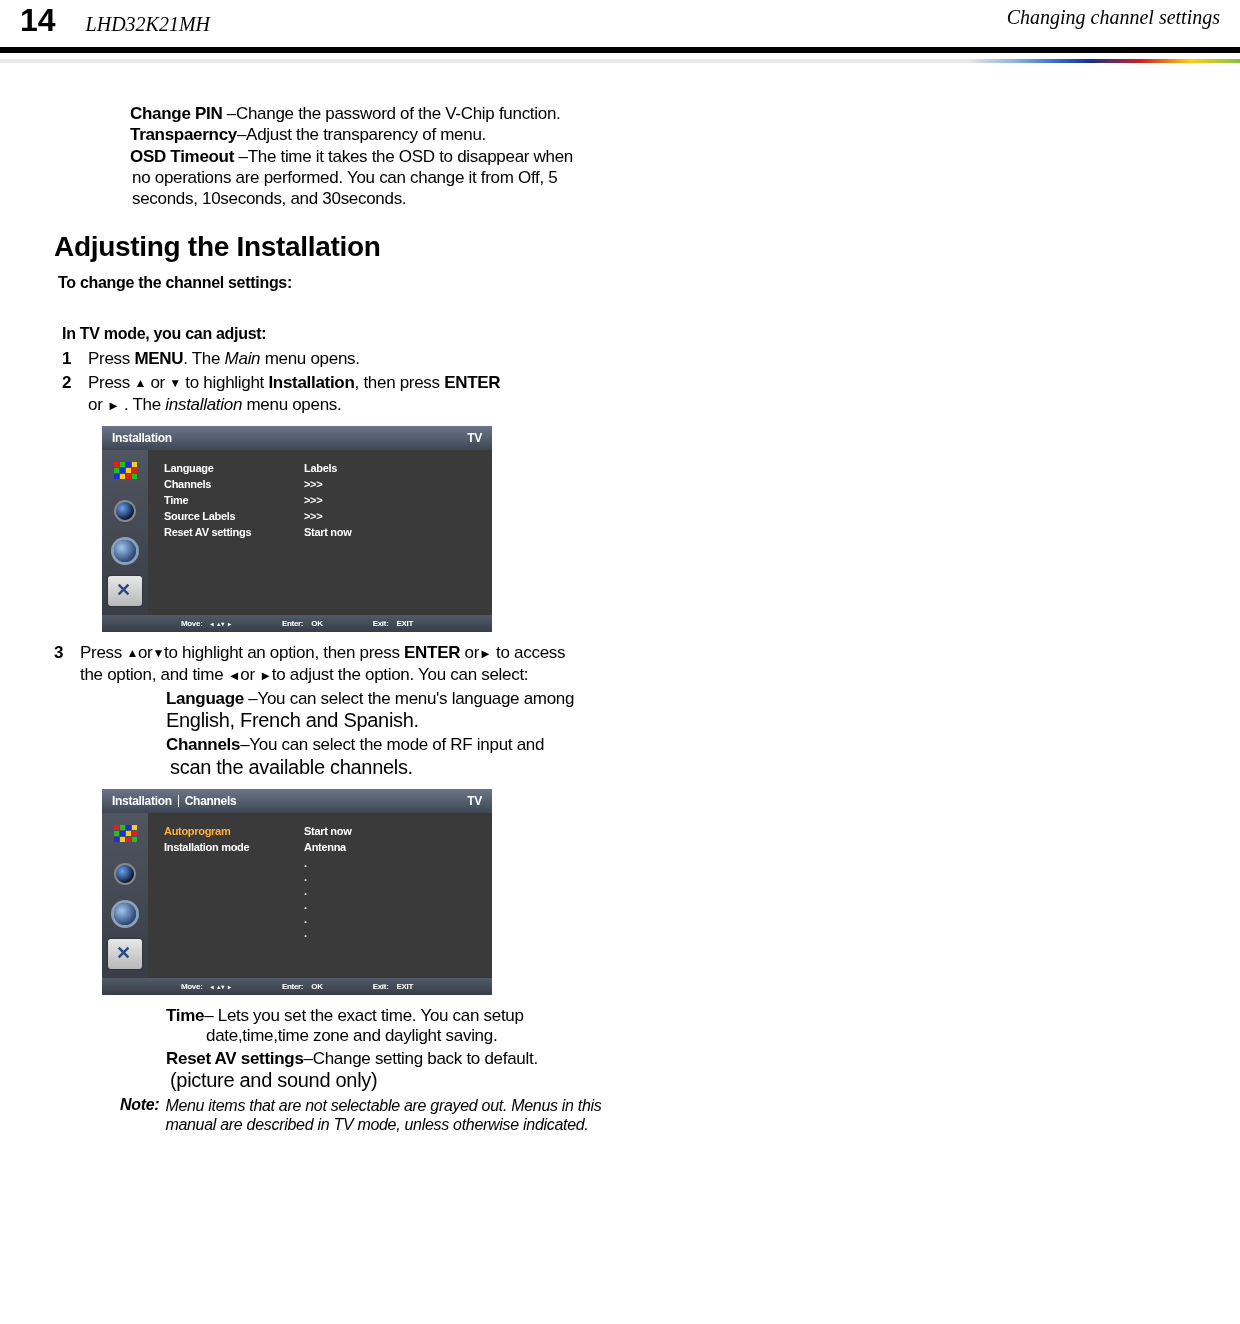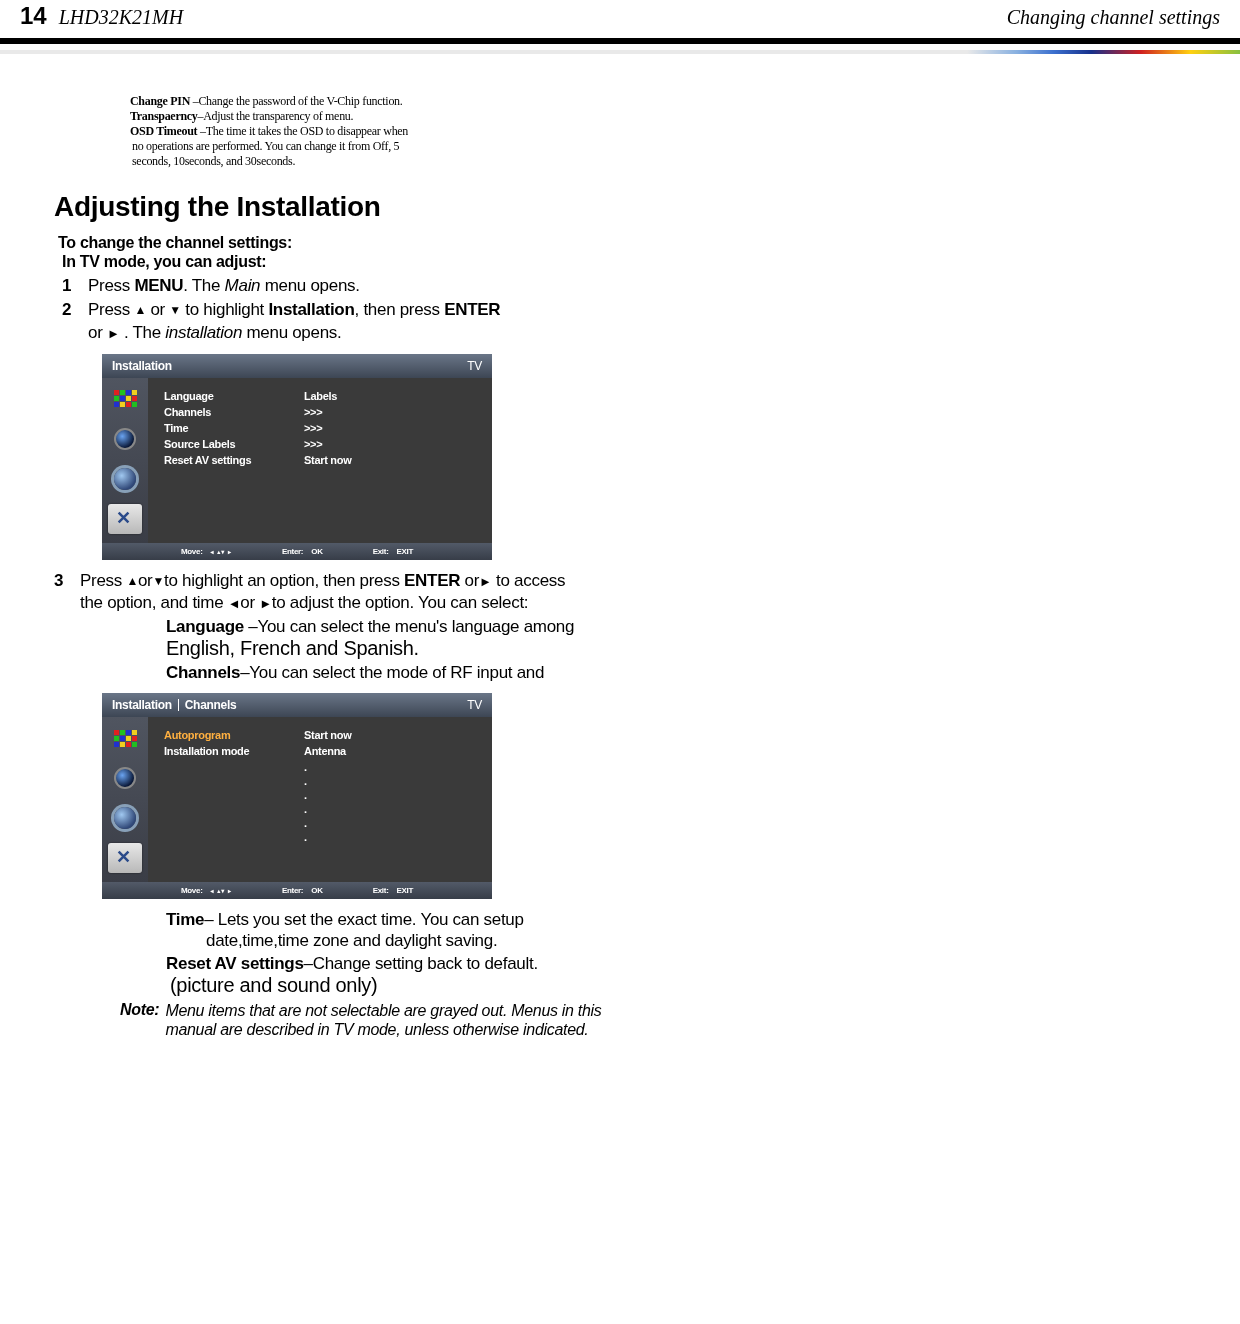--- a/index.html
+++ b/index.html
@@ -1,41 +1,41 @@
 <!DOCTYPE html>
 <html><head>
   <meta charset="utf-8">
   <style>
     * { margin: 0; padding: 0; box-sizing: border-box; }
     body { font-family: Arial, Helvetica, sans-serif; width: 1240px; background: #fff; color: #000; }
     .page { position: relative; }
     .header { display: flex; align-items: baseline; padding: 2px 0 0 20px; }
-    .page-number { font-size: 24px; font-weight: bold; margin-right: 12px; }
+    .page-number { font-size: 32px; font-weight: bold; margin-right: 30px; }
     .model-number { font-size: 20px; font-style: italic; font-family: Liberation Serif, serif; }
     .section-title { position: absolute; right: 20px; top: 6px; font-size: 20px; font-style: italic; font-family: Georgia, serif; text-align: right; }
     .divider { height: 6px; background: #000; margin-top: 8px; margin-bottom: 6px; }
     .grad-bar { height: 4px; background: linear-gradient(to right, #e9e9e9 0%, #e9e9e9 78%, #88b0e0 82%, #3b6fce 85%, #16308b 88%, #d02020 92%, #ffd010 96%, #88c040 100%); }
     .content { padding: 40px 0 0 0; width: 600px; margin-left: 120px; }
-    .para { font-size: 12px; line-height: 1.25; margin-left: 10px; font-family: Liberation Serif, serif; }
+    .para { font-size: 17px; line-height: 1.25; margin-left: 10px; }
     .para strong { font-weight: bold; }
     .condensed { font-stretch: condensed; letter-spacing: -0.3px; }
     h2.adjust { font-size: 28px; font-weight: bold; margin: 22px 0 10px -66px; }
     .subhead { font-size: 16px; font-weight: bold; margin-left: -62px; line-height: 1.2; }
-    .subhead2 { font-size: 16px; font-weight: bold; margin-left: -58px; line-height: 1.2; }
+    .subhead2 { font-size: 16px; font-weight: bold; margin-left: -58px; line-height: 1.2; margin-top: 32px; }
     ol.steps { list-style: none; margin-top: 4px; }
     ol.steps > li { position: relative; padding-left: 0; margin: 2px 0 2px -32px; font-size: 17px; line-height: 1.3; }
     ol.steps .step-num { position: absolute; left: -26px; top: 0; font-weight: bold; font-size: 17px; }
     .em { font-style: italic; }
     .tri { font-size: 12px; vertical-align: 1px; }
     .tri-right { font-size: 13px; vertical-align: 0; }
     
     
     .osd { width: 390px; margin: 10px 0 10px -18px; background: #3a3a3a; font-family: Verdana, Arial, sans-serif; font-size: 12px; color: #fff; }
     .osd-title { background: linear-gradient(to bottom, #6a7688, #3d4654); padding: 5px 10px; font-weight: bold; display: flex; justify-content: space-between; }
-    .osd-title .tv { color: #fff; font-weight: normal; }
+    .osd-title .tv { color: #fff; font-weight: bold; }
     .osd-body { display: flex; min-height: 165px; }
     .osd-sidebar { width: 46px; background: linear-gradient(to bottom, #505560, #3a3d46); display: flex; flex-direction: column; align-items: center; padding: 6px 0; gap: 10px; }
     .icon-box { width: 34px; height: 30px; border-radius: 3px; display: flex; align-items: center; justify-content: center; }
     .icon-selected { background: linear-gradient(to bottom, #e8e8e8, #b8b8b8); box-shadow: 0 0 2px rgba(0,0,0,0.6); }
     .squares { display: grid; grid-template-columns: repeat(4, 5px); grid-template-rows: repeat(3, 5px); gap: 1px; }
     .sq { width: 5px; height: 5px; }
     .sq.r { background: #e02020; } .sq.g { background: #20c020; } .sq.b { background: #2030d0; } .sq.y { background: #f0d020; }
     .circle-icon { width: 22px; height: 22px; border-radius: 50%; background: radial-gradient(circle at 35% 35%, #6aa3f0, #0b1a3a 70%); border: 2px solid #888; }
     .gear-icon { width: 22px; height: 22px; border-radius: 50%; background: radial-gradient(circle at 35% 35%, #a0c8f0, #304878 70%); position: relative; box-shadow: 0 0 0 3px #88a0b8; }
     .tools-icon { width: 20px; height: 20px; position: relative; }
@@ -178,20 +178,21 @@
       <li style="margin-left:-40px">
         <span class="step-num">3</span>
         <span>Press </span><span class="tri">▲</span><span>or</span><span class="tri">▼</span><span>to highlight an option, then press </span><strong>ENTER</strong><span> or</span><span class="tri-right">►</span><span> to access</span><br>
         <span>the option, and time </span><span class="tri-right">◄</span><span>or </span><span class="tri-right">►</span><span>to adjust  the option. You can select:</span>
       </li>
     </ol>
 
     <p class="sub-item"><strong>Language</strong><span> –You can select the menu's language among</span></p>
     <p class="sub-cont">English, French and Spanish.</p>
     <p class="sub-item"><strong>Channels</strong><span>–You can select the mode of RF input and</span></p>
+    <p class="sub-cont" style="margin-left:50px">scan the available channels.</p>
 
     <div class="osd">
       <div class="osd-title">
         <span class="crumb">
           <span>Installation</span>
           <span class="crumb-sep"></span>
           <span>Channels</span>
         </span>
         <span class="tv">TV</span>
       </div>

